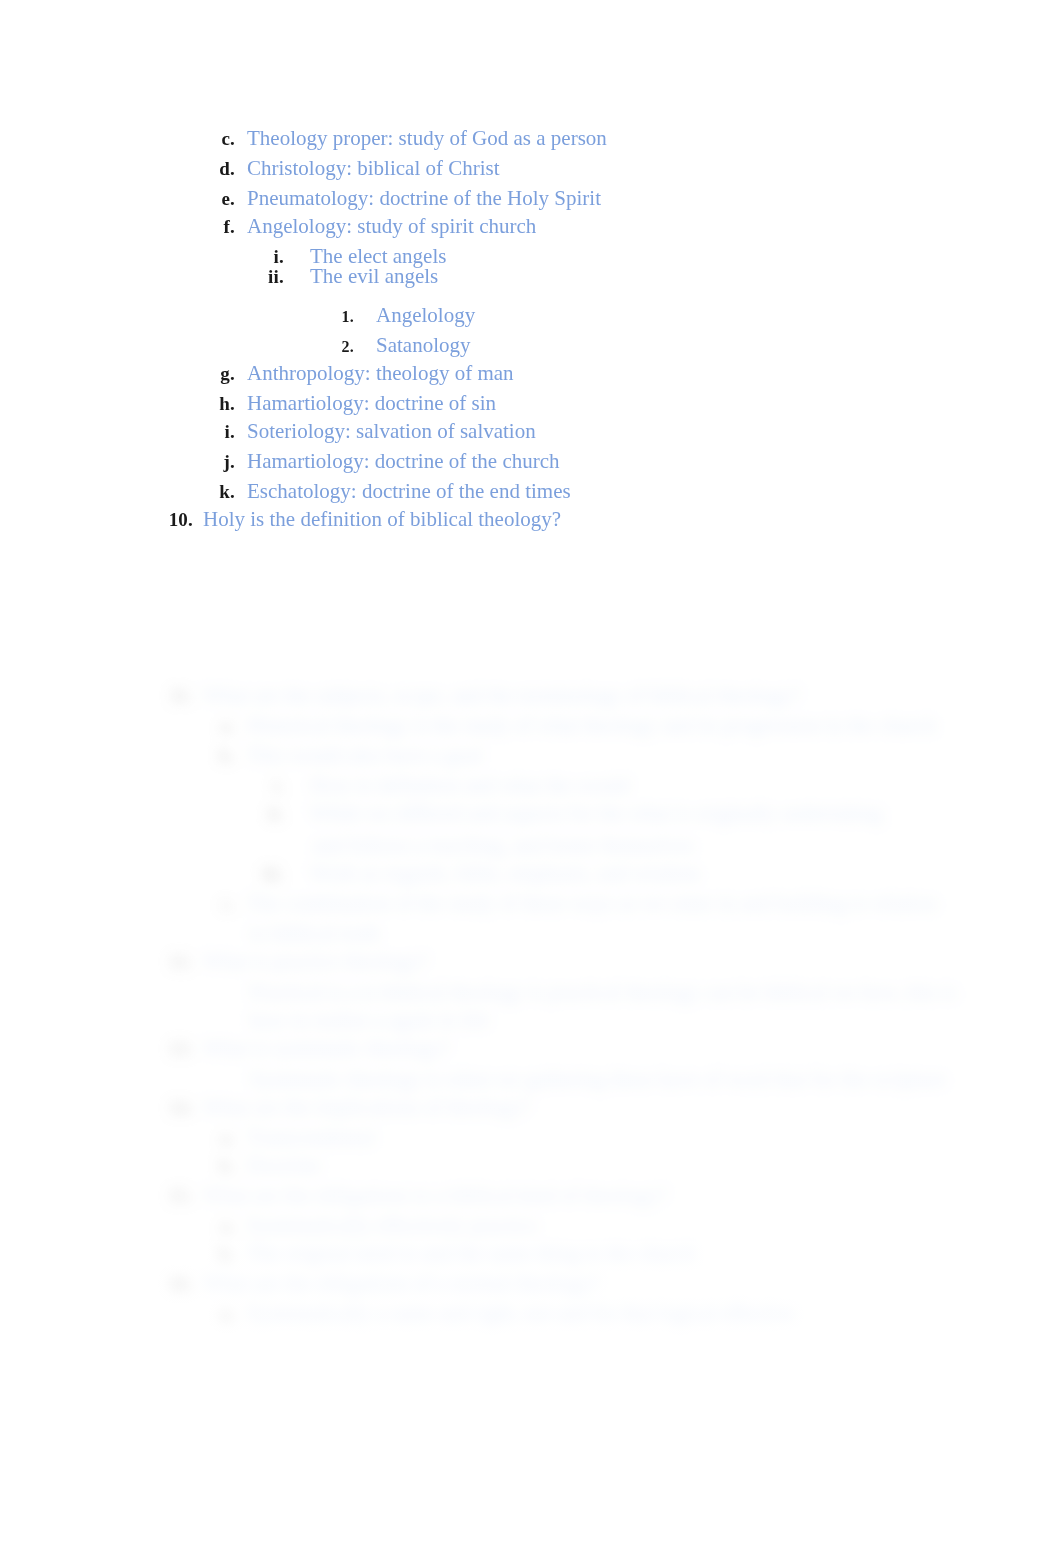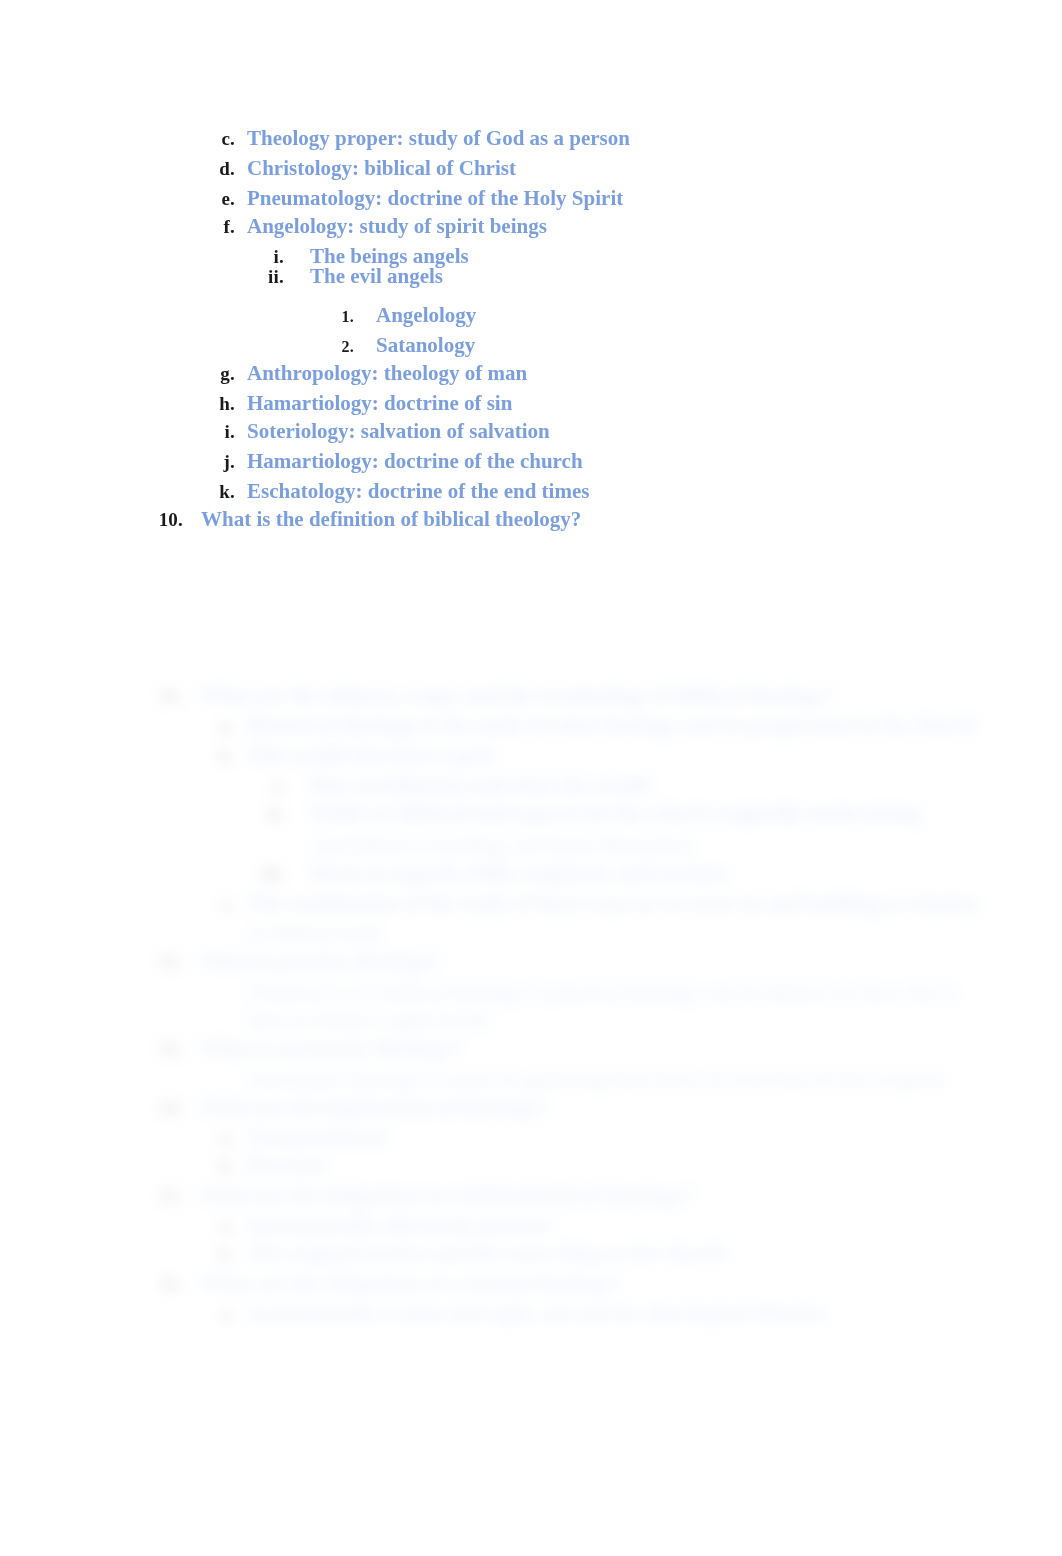--- a/index.html
+++ b/index.html
@@ -36,26 +36,25 @@
     font-weight: 700;
     font-size: 19px;
     text-align: right;
     flex: 0 0 auto;
     letter-spacing: 0.2px;
   }
   .txt {
     color: #7b9fdc;
     font-size: 21px;
     flex: 0 0 auto;
-    font-weight: bold;
-  }
-
-  
-  
-  .lv1 { left: 153px; gap: 8px; }
+  }
+
+  
+  
+  .lv1 { left: 163px; }
   .lv1 .marker { width: 30px; margin-right: 10px; }
 
   
   .lv2 { left: 215px; }
   .lv2 .marker { width: 20px; margin-right: 12px; }
 
   
   .lv3 { left: 262px; }
   .lv3 .marker { width: 22px; margin-right: 26px; }
 
@@ -112,26 +111,26 @@
       <span class="txt">Christology: biblical of Christ</span>
     </div>
 
     <div class="row lv2" style="top:188px">
       <span class="marker">e.</span>
       <span class="txt">Pneumatology: doctrine of the Holy Spirit</span>
     </div>
 
     <div class="row lv2" style="top:216px">
       <span class="marker">f.</span>
-      <span class="txt">Angelology: study of spirit beings</span>
+      <span class="txt">Angelology: study of spirit church</span>
     </div>
 
     <div class="row lv3" style="top:246px">
       <span class="marker">i.</span>
-      <span class="txt">The beings angels</span>
+      <span class="txt">The elect angels</span>
     </div>
 
     <div class="row lv3" style="top:266px">
       <span class="marker">ii.</span>
       <span class="txt">The evil angels</span>
     </div>
 
     <div class="row lv4" style="top:305px">
       <span class="marker">1.</span>
       <span class="txt">Angelology</span>
@@ -162,21 +161,21 @@
       <span class="txt">Hamartiology: doctrine of the church</span>
     </div>
 
     <div class="row lv2" style="top:481px">
       <span class="marker">k.</span>
       <span class="txt">Eschatology: doctrine of the end times</span>
     </div>
 
     <div class="row lv1" style="top:509px">
       <span class="marker">10.</span>
-      <span class="txt">What is the definition of biblical theology?</span>
+      <span class="txt">Holy is the definition of biblical theology?</span>
     </div>
 
   </div>
 
   <div id="blurred-section">
 
     <div class="row lv1" style="top:10px">
       <span class="marker">11.</span>
       <span class="txt">What are the subjects, scope, and the terminology of biblical theology?</span>
     </div>

